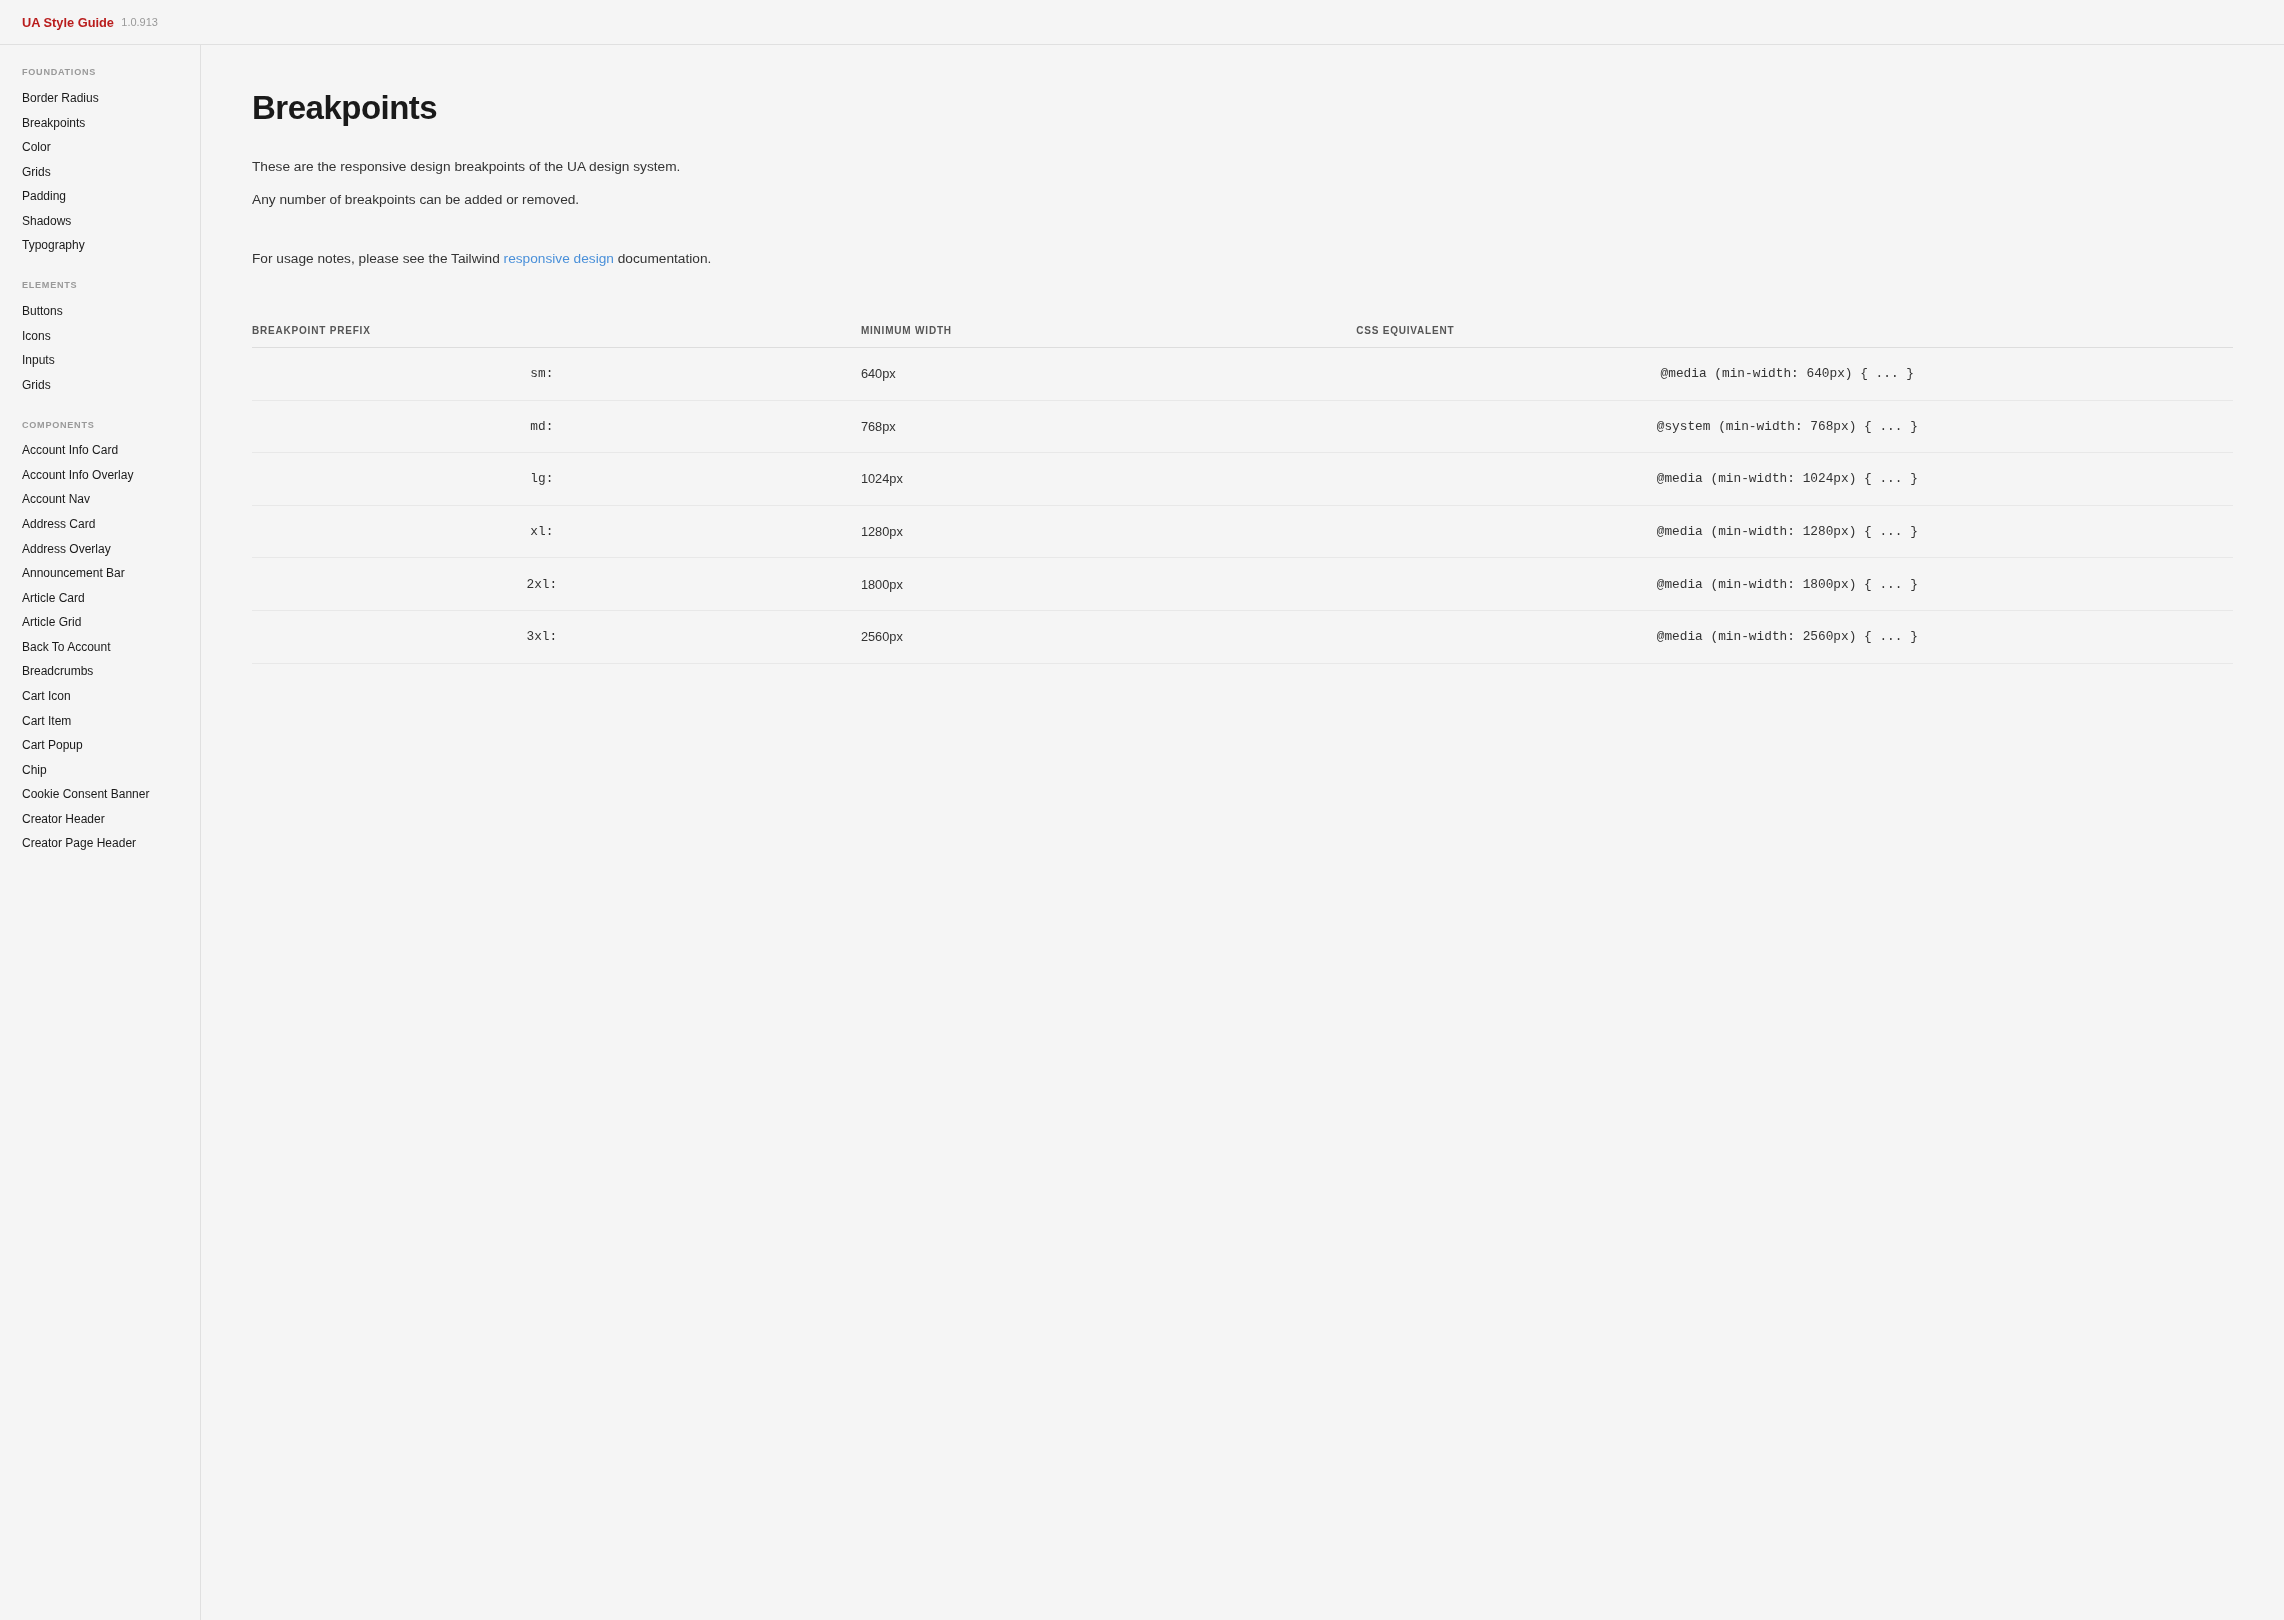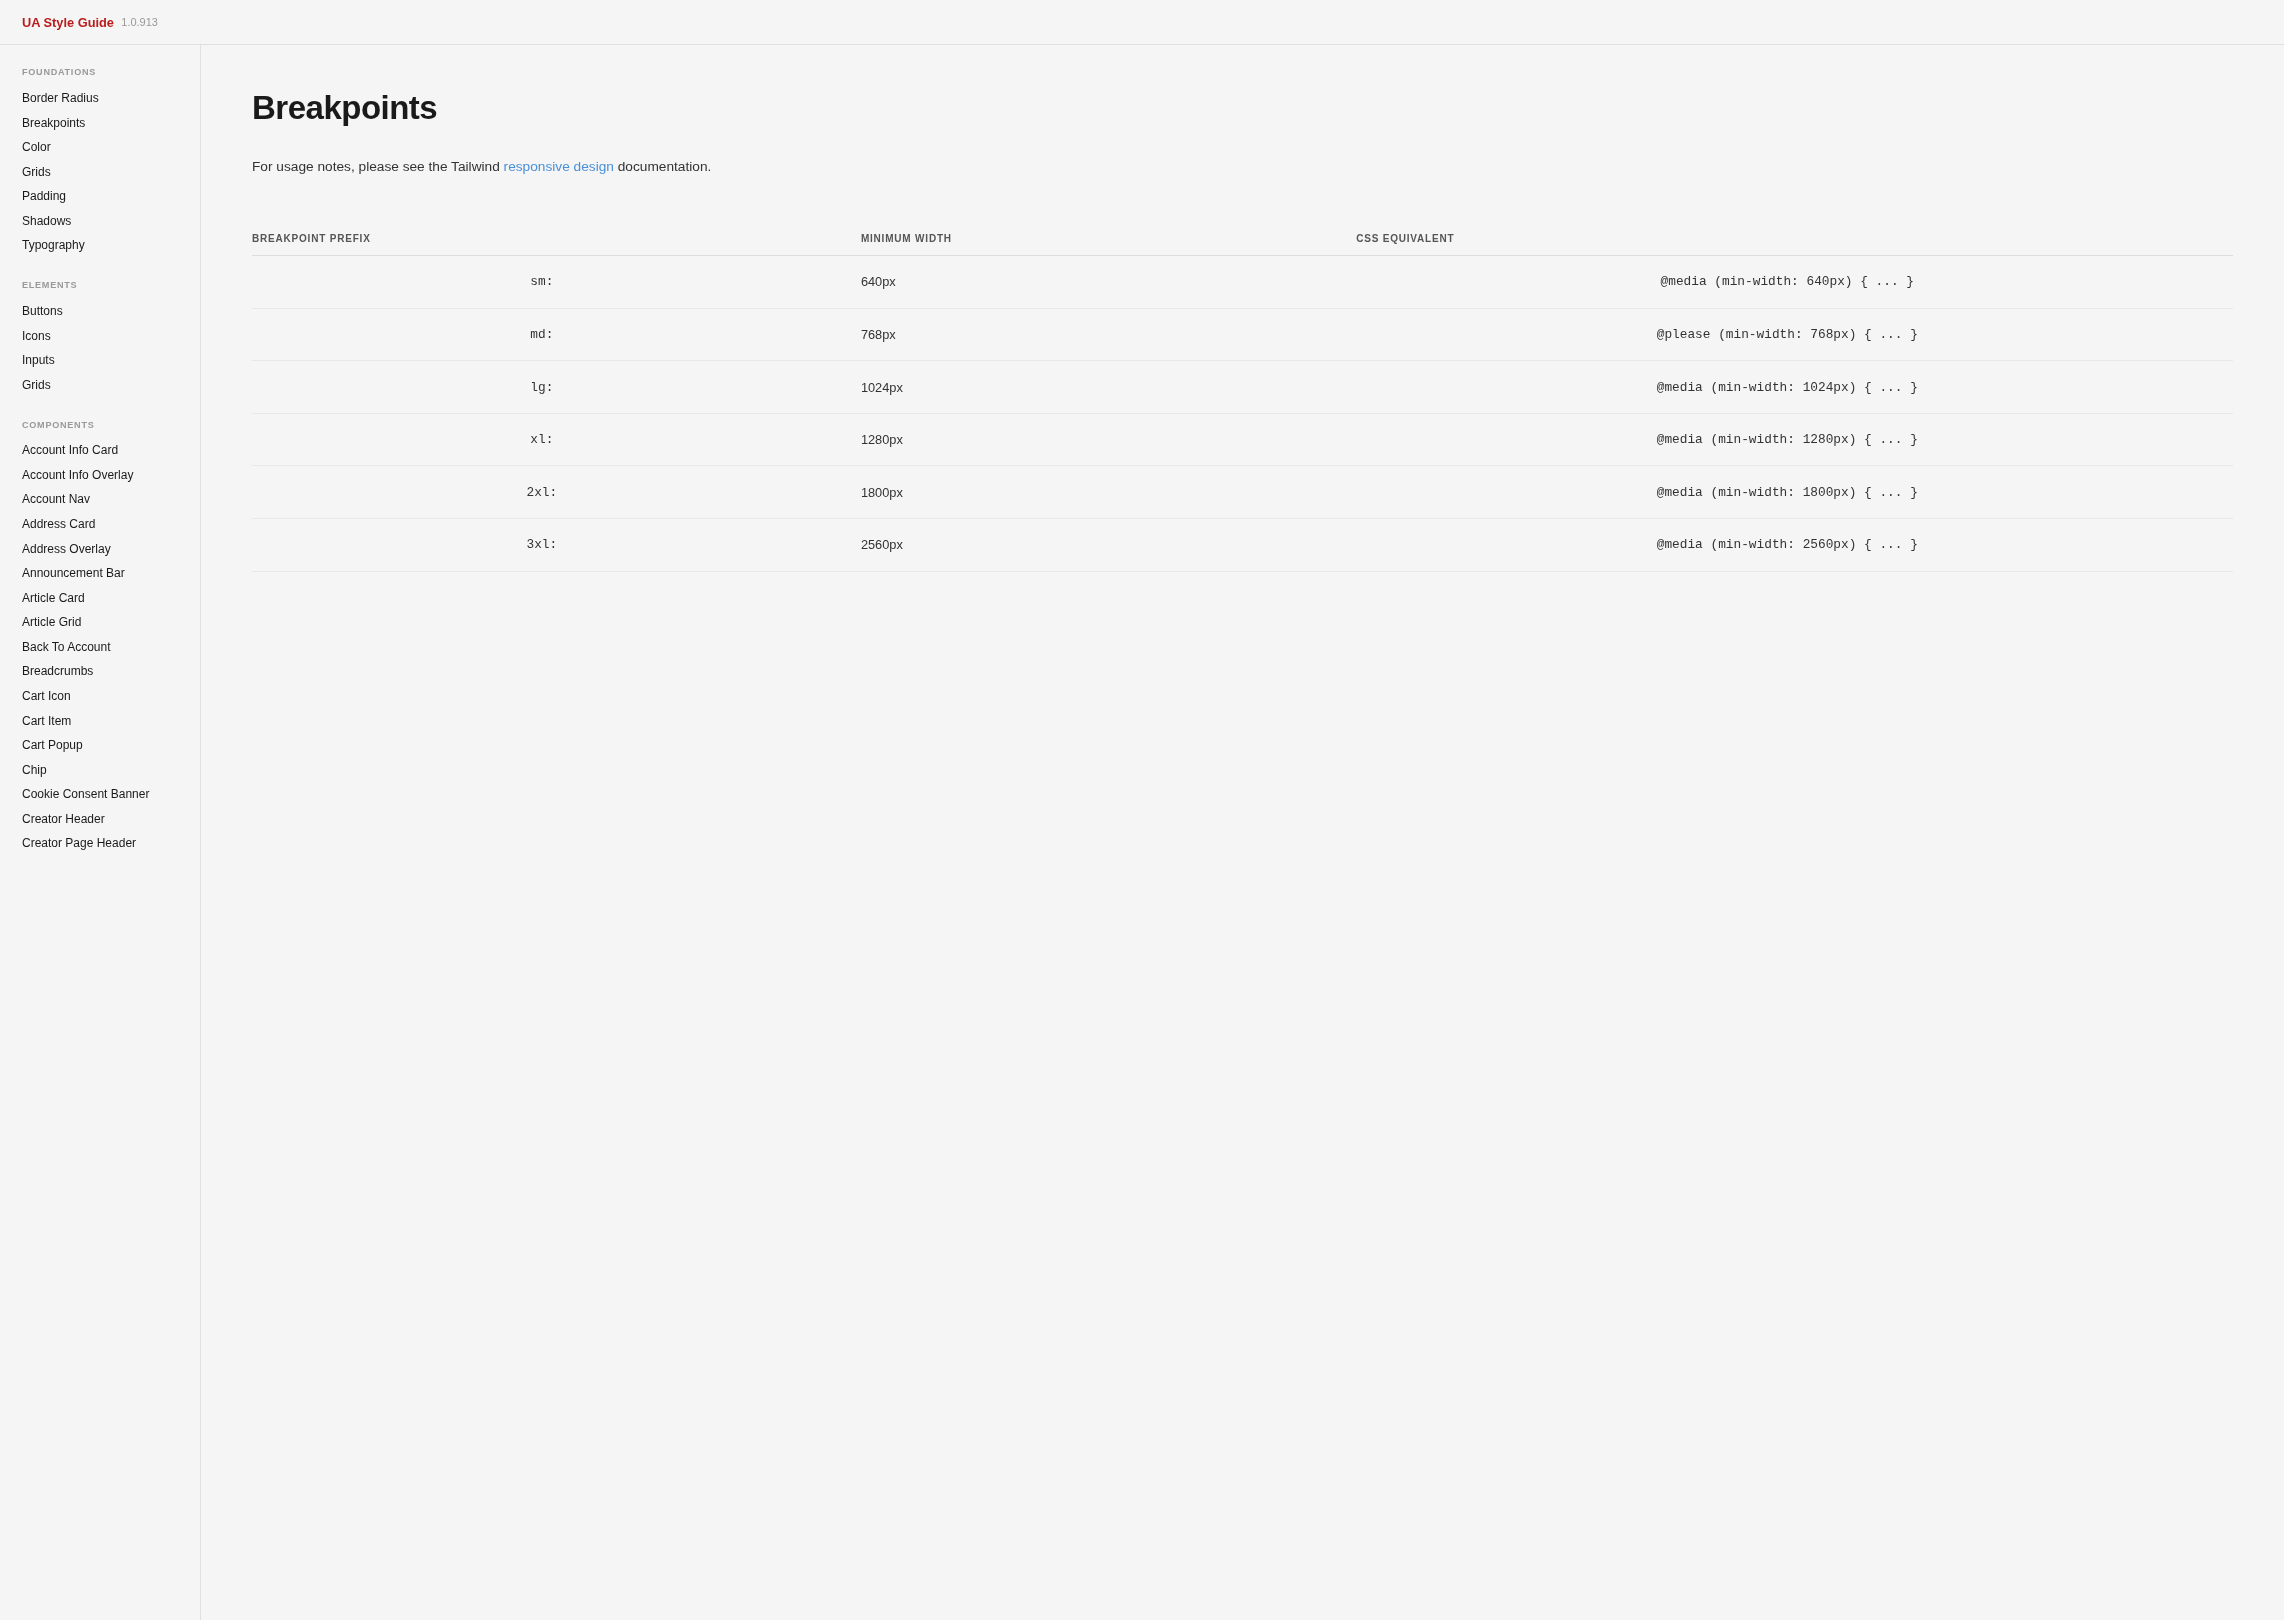--- a/index.html
+++ b/index.html
@@ -227,20 +227,28 @@
         <div class="sidebar-item">Creator Header</div>
         <div class="sidebar-item">Creator Page Header</div>
       </div>
 
     </nav>
 
     <main class="content-area">
 
       <h1 class="page-title">Breakpoints</h1>
 
+      <div class="description-block">
+        <p class="page-description">
+          <span>These are the responsive design breakpoints of the UA design system.</span>
+        </p>
+        <p class="page-description">
+          <span>Any number of breakpoints can be added or removed.</span>
+        </p>
+      </div>
 
       <p class="page-description" style="margin-bottom: 44px;">
         <span>For usage notes, please see the Tailwind </span><a href="#">responsive design</a><span> documentation.</span>
       </p>
 
       <table class="breakpoints-table">
         <thead>
           <tr>
             <th class="col-prefix">BREAKPOINT PREFIX</th>
             <th class="col-width">MINIMUM WIDTH</th>
@@ -249,21 +257,21 @@
         </thead>
         <tbody id="table-body">
         <tr>
               <td class="mono">sm:</td>
               <td>640px</td>
               <td class="mono">@media (min-width: 640px) { ... }</td>
             </tr>
             <tr>
               <td class="mono">md:</td>
               <td>768px</td>
-              <td class="mono">@please (min-width: 768px) { ... }</td>
+              <td class="mono">@system (min-width: 768px) { ... }</td>
             </tr>
             <tr>
               <td class="mono">lg:</td>
               <td>1024px</td>
               <td class="mono">@media (min-width: 1024px) { ... }</td>
             </tr>
             <tr>
               <td class="mono">xl:</td>
               <td>1280px</td>
               <td class="mono">@media (min-width: 1280px) { ... }</td>

